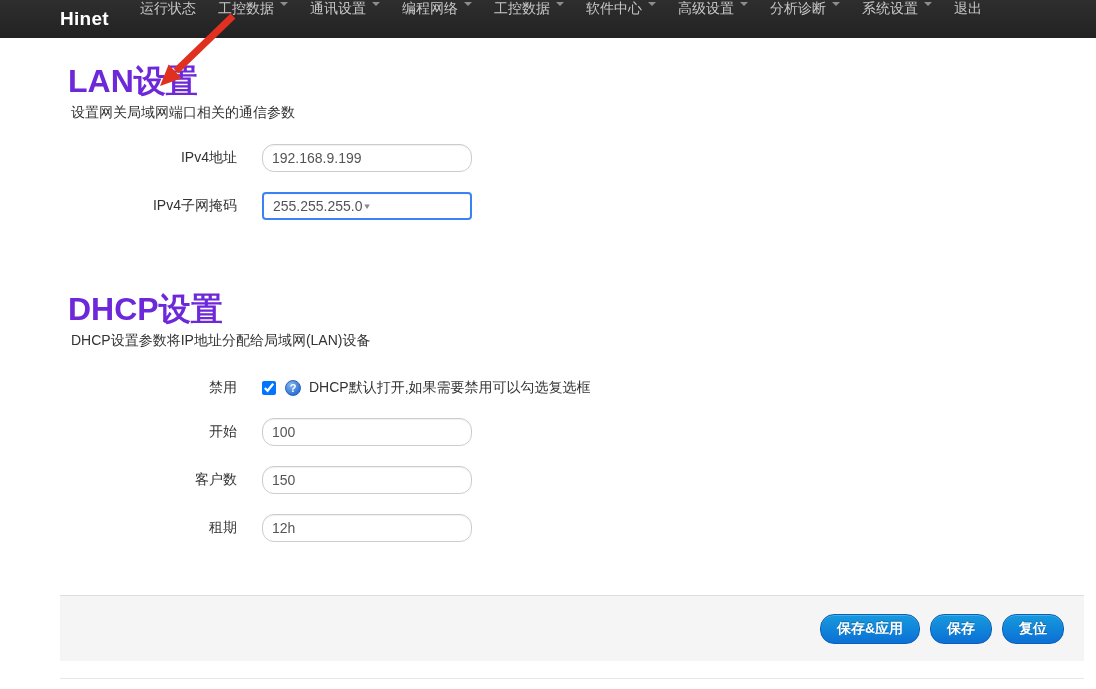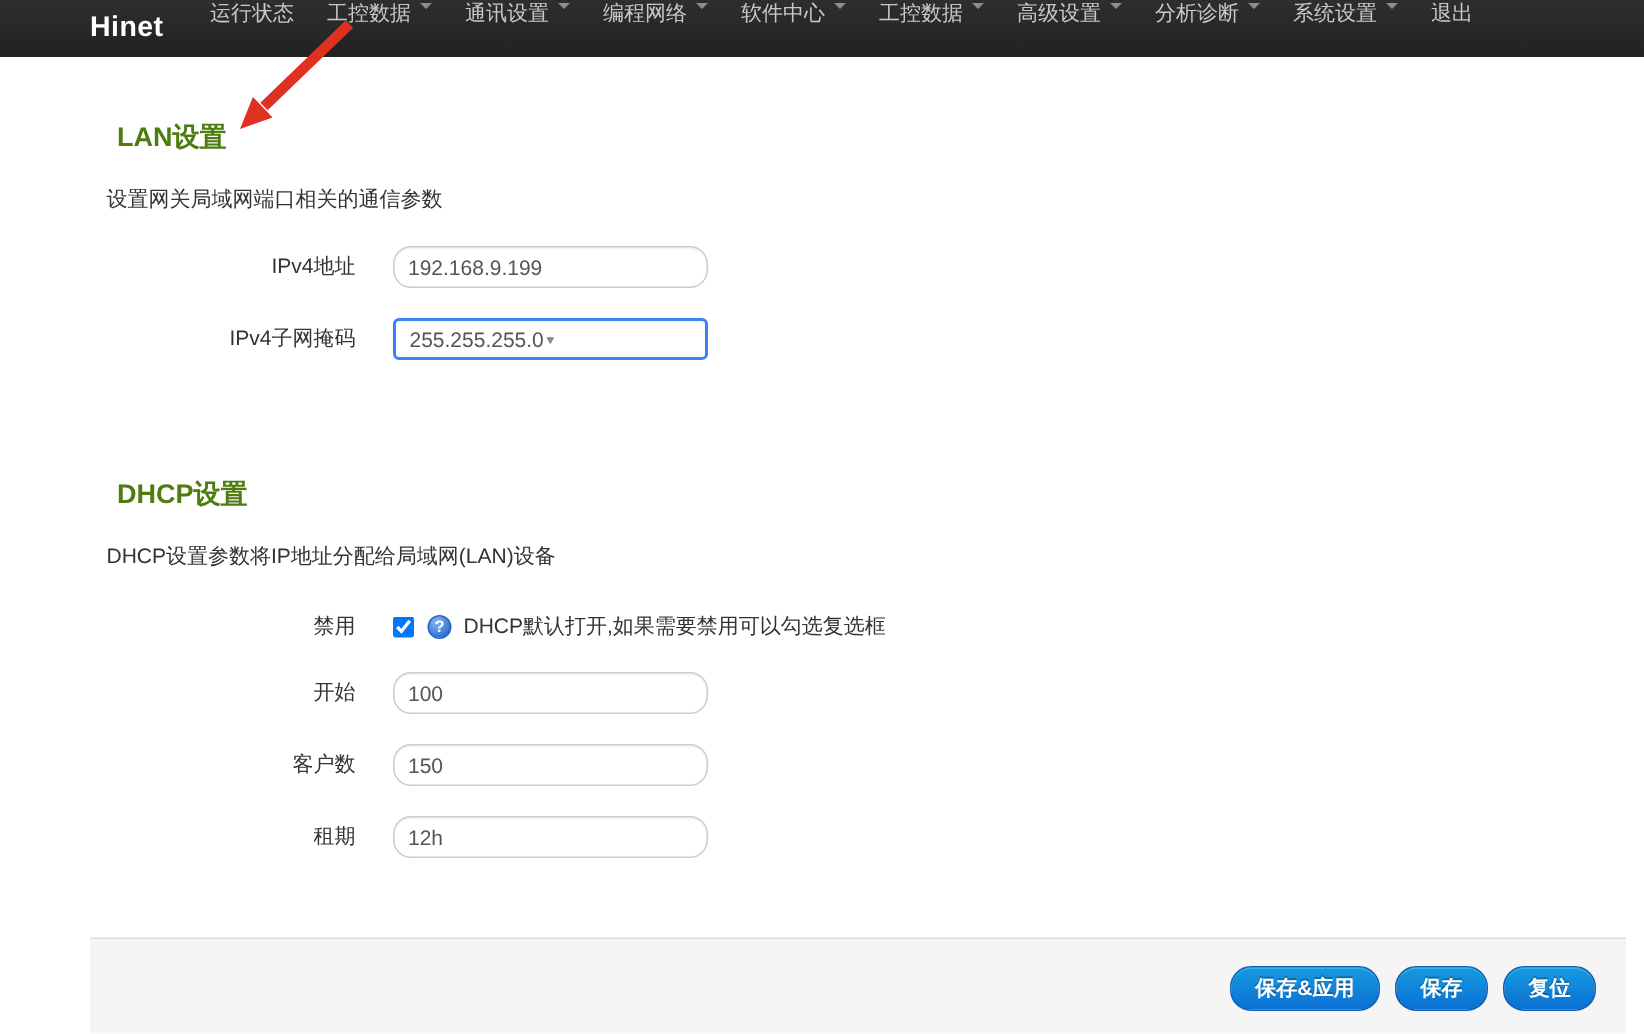--- a/index.html
+++ b/index.html
@@ -9,21 +9,21 @@
   
   .navbar { height:38px; background:linear-gradient(#2e2e2e,#222); display:flex; align-items:center; padding-left:60px; }
   .brand { font-size:19px; font-weight:bold; color:#fff; margin-right:20px; letter-spacing:.3px; cursor:pointer; }
   .nav-items { display:flex; align-items:center; height:100%; }
   .nav-item { padding:0 11px; height:100%; display:flex; align-items:flex-start; gap:6px; font-size:14px; color:#c8c8c8; cursor:pointer; white-space:nowrap; }
   .caret { width:0; height:0; border-left:4px solid transparent; border-right:4px solid transparent; border-top:4px solid #8d8d8d; margin-top:2px; }
 
   
   .container { position:relative; margin-left:60px; width:1024px; }
 
-  .section-title { margin:18px; font-size:18px; line-height:30px; font-weight:bold; color:#4d7c0f; }
+  .section-title { margin:8px; font-size:32px; line-height:30px; font-weight:bold; color:#6d28d9; }
   .lan-title { padding-top:20px; }
   .dhcp-title { padding-top:54px; }
   .section-sub { font-size:14px; color:#333; margin-top:7px;margin-left:11px; }
 
   .form { margin-top:22px; }
   .form-row { display:flex; align-items:center; height:28px; margin-bottom:20px; }
   .check-row { height:20px; }
   .form-label { width:177px; text-align:right; margin-right:25px; font-size:14px; color:#333; flex:none; }
   .text-input { width:210px; height:28px; border:1px solid #ccc; border-radius:12px; padding:0 9px; font-size:14px; color:#555; font-family:inherit; background:#fff; box-shadow:inset 0 1px 1px rgba(0,0,0,0.06); outline:none; }
   .select-box { width:210px; height:28px; border:2px solid #3b82f6; border-radius:4px; padding:0 9px; font-size:14px; color:#555; background:#fff; display:flex; align-items:center; cursor:pointer; box-shadow:inset 0 1px 1px rgba(0,0,0,0.04); }
@@ -59,25 +59,25 @@
       </div>
     <div class="nav-item">
         <span>通讯设置</span>
         <span class="caret"></span>
       </div>
     <div class="nav-item">
         <span>编程网络</span>
         <span class="caret"></span>
       </div>
     <div class="nav-item">
-        <span>软件中心</span>
+        <span>工控数据</span>
         <span class="caret"></span>
       </div>
     <div class="nav-item">
-        <span>工控数据</span>
+        <span>软件中心</span>
         <span class="caret"></span>
       </div>
     <div class="nav-item">
         <span>高级设置</span>
         <span class="caret"></span>
       </div>
     <div class="nav-item">
         <span>分析诊断</span>
         <span class="caret"></span>
       </div>

